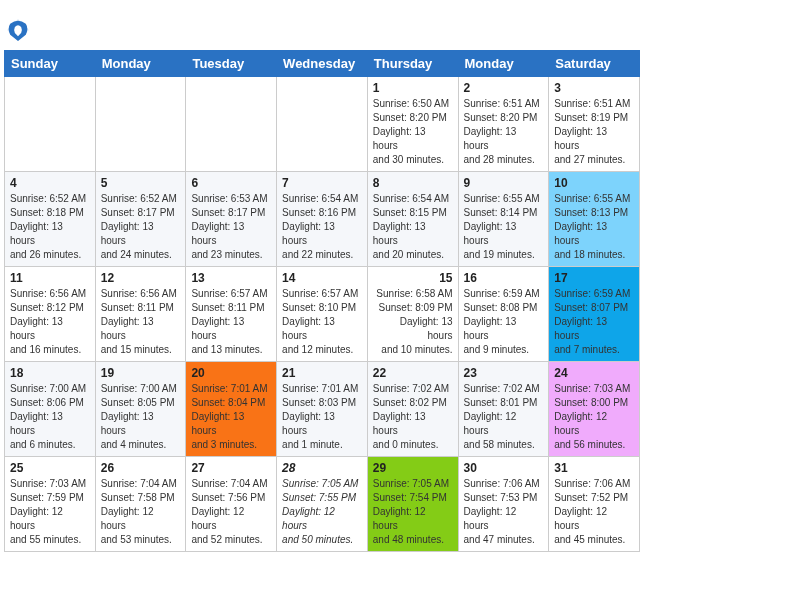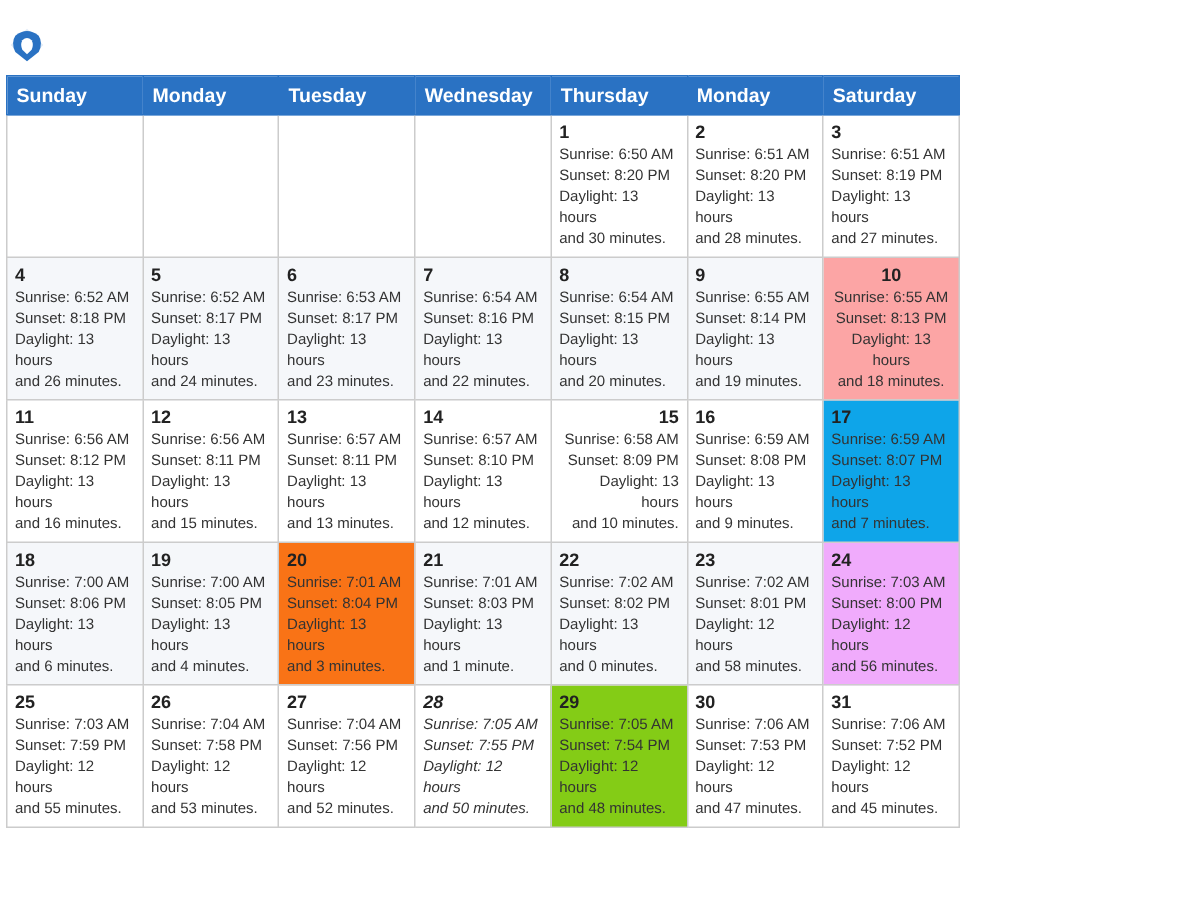--- a/index.html
+++ b/index.html
@@ -194,21 +194,21 @@
 Daylight: 13 hours
 and 20 minutes.</div>
           </td>
           <td style="background: rgb(245, 247, 250);">
             <span class="day-num">9</span>
             <div class="day-info" style="white-space: pre-line;">Sunrise: 6:55 AM
 Sunset: 8:14 PM
 Daylight: 13 hours
 and 19 minutes.</div>
           </td>
-          <td style="background: #fca5a5; text-align: center;">
+          <td style="background: #7dd3fc;">
             <span class="day-num">10</span>
             <div class="day-info" style="white-space: pre-line;">Sunrise: 6:55 AM
 Sunset: 8:13 PM
 Daylight: 13 hours
 and 18 minutes.</div>
           </td>
         </tr>
         <tr>
           <td style="background: rgb(255, 255, 255);">
             <span class="day-num">11</span>

